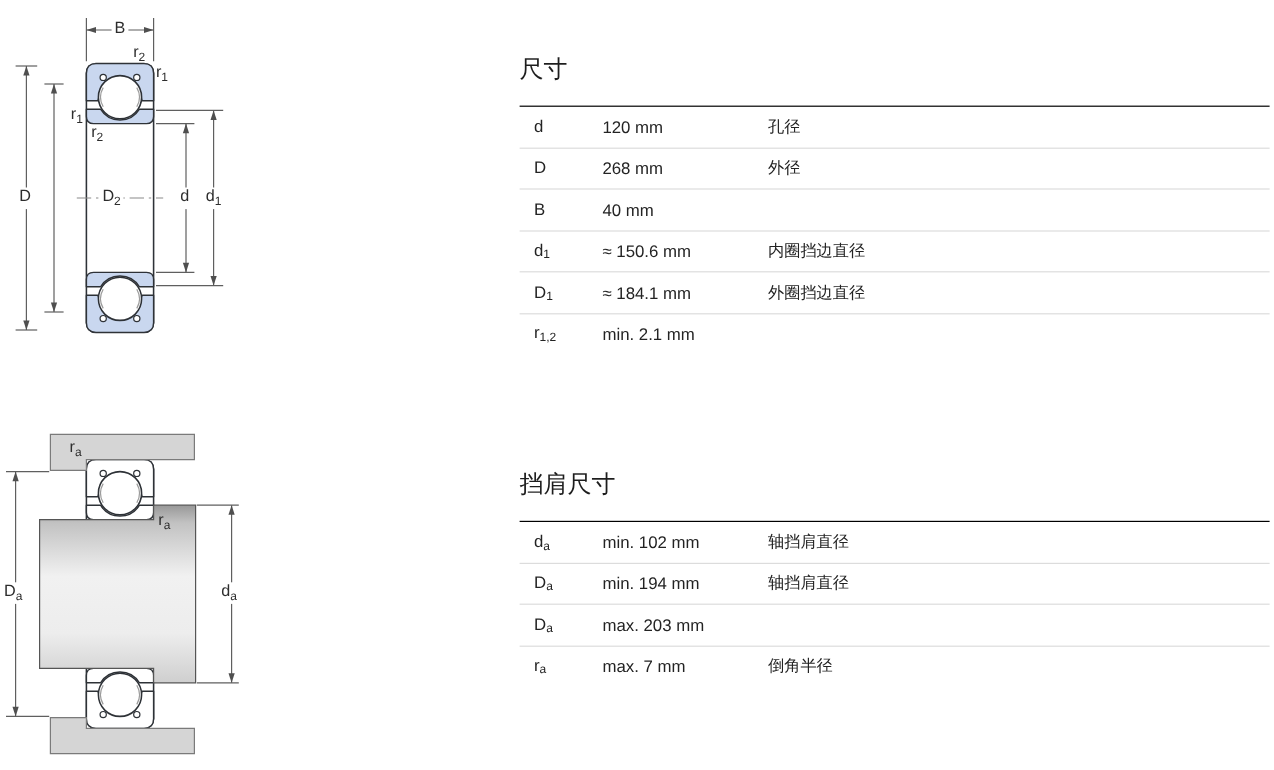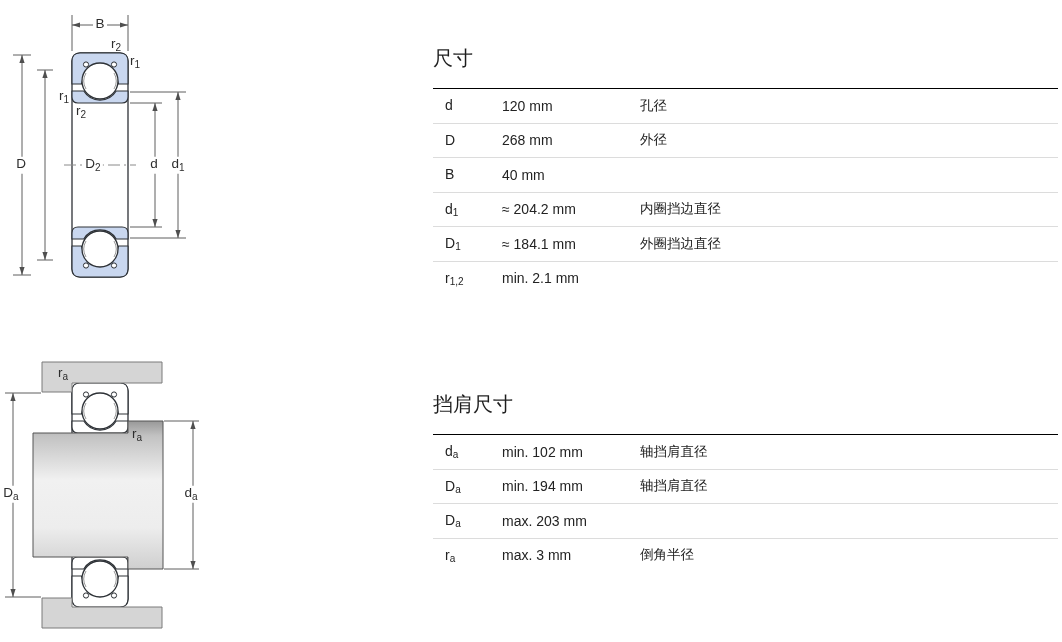--- a/index.html
+++ b/index.html
@@ -162,21 +162,21 @@
         <span class="sym"><span>D</span><sub></sub></span>
         <span class="val">268 mm</span>
         <span class="desc">外径</span>
       </div>
       <div class="t-row">
         <span class="sym"><span>B</span><sub></sub></span>
         <span class="val">40 mm</span>
       </div>
       <div class="t-row">
         <span class="sym"><span>d</span><sub>1</sub></span>
-        <span class="val">≈ 204.2 mm</span>
+        <span class="val">≈ 150.6 mm</span>
         <span class="desc">内圈挡边直径</span>
       </div>
       <div class="t-row">
         <span class="sym"><span>D</span><sub>1</sub></span>
         <span class="val">≈ 184.1 mm</span>
         <span class="desc">外圈挡边直径</span>
       </div>
       <div class="t-row">
         <span class="sym"><span>r</span><sub>1,2</sub></span>
         <span class="val">min. 2.1 mm</span>
@@ -196,19 +196,19 @@
         <span class="sym"><span>D</span><sub>a</sub></span>
         <span class="val">min. 194 mm</span>
         <span class="desc">轴挡肩直径</span>
       </div>
       <div class="t-row">
         <span class="sym"><span>D</span><sub>a</sub></span>
         <span class="val">max. 203 mm</span>
       </div>
       <div class="t-row">
         <span class="sym"><span>r</span><sub>a</sub></span>
-        <span class="val">max. 3 mm</span>
+        <span class="val">max. 7 mm</span>
         <span class="desc">倒角半径</span>
       </div>
     </div>
 
   </div>
 </div>
 
 </body></html>

